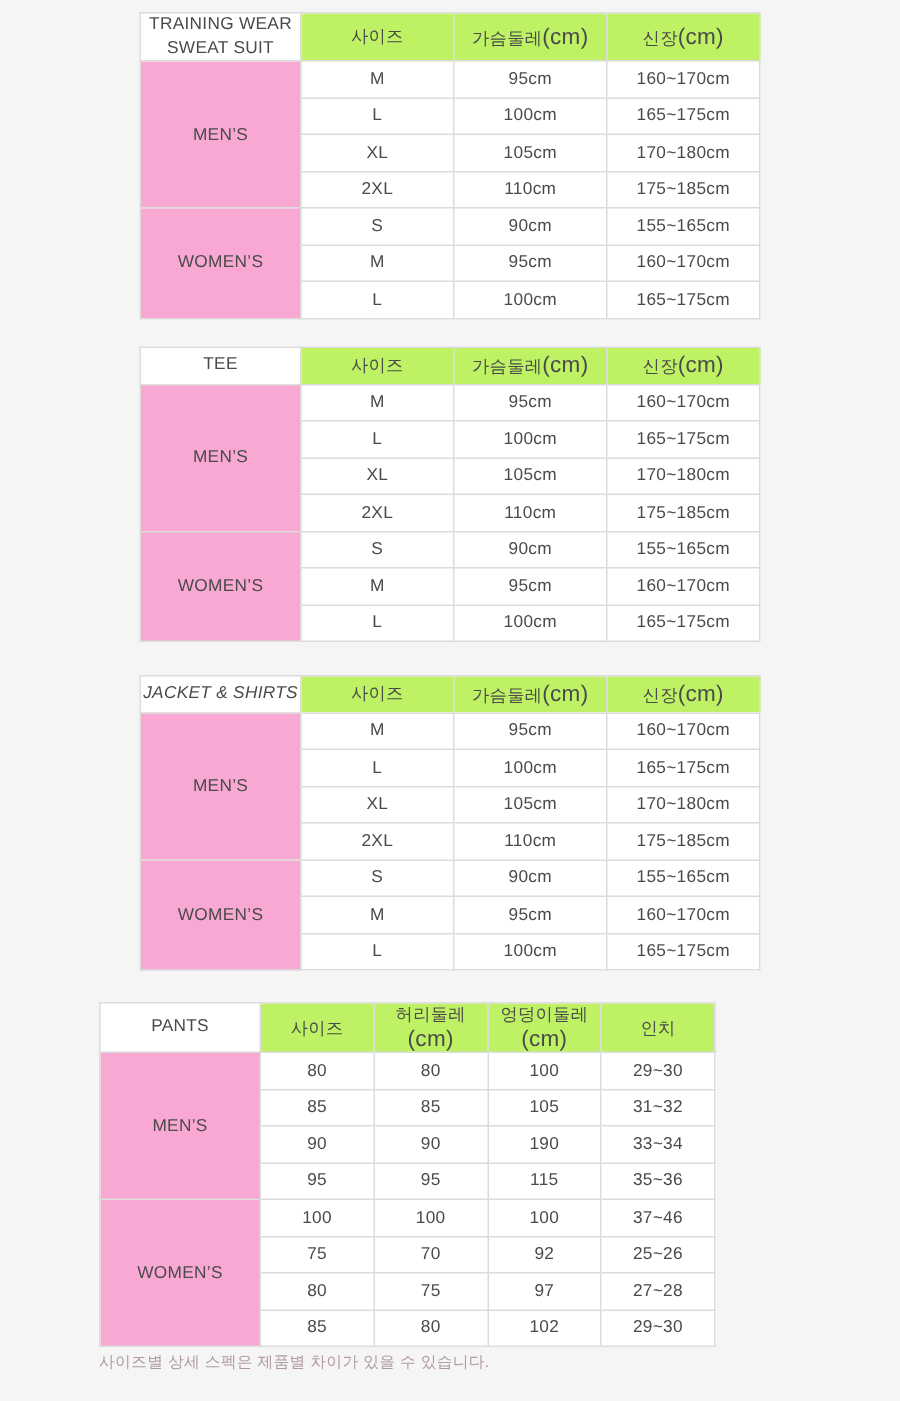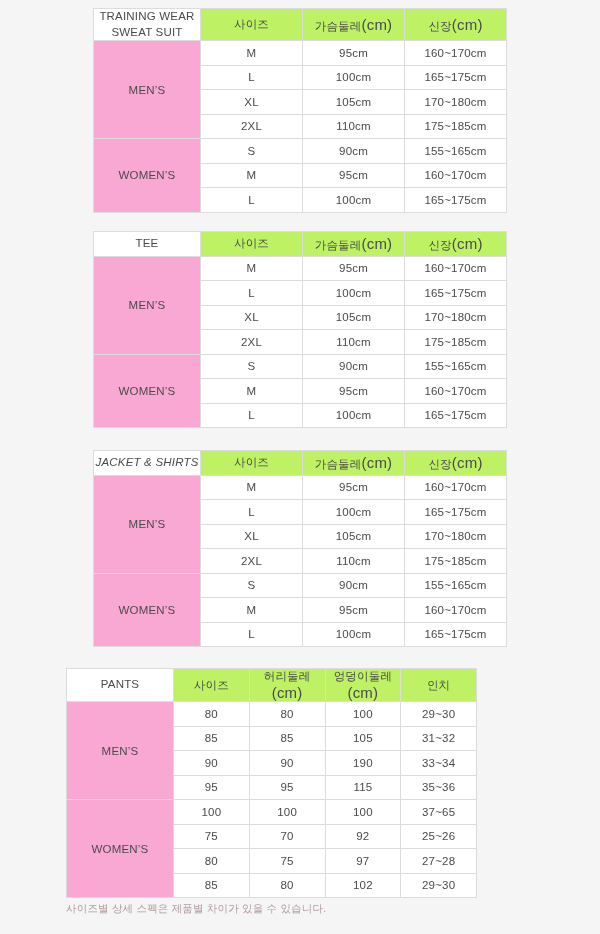--- a/index.html
+++ b/index.html
@@ -277,21 +277,21 @@
             <td class="cell">95</td>
             <td class="cell">95</td>
             <td class="cell">115</td>
             <td class="cell">35~36</td>
           </tr>
           <tr>
             <td class="group" rowspan="4">WOMEN’S</td>
             <td class="cell">100</td>
             <td class="cell">100</td>
             <td class="cell">100</td>
-            <td class="cell">37~65</td>
+            <td class="cell">37~46</td>
           </tr>
           <tr>
             <td class="cell">75</td>
             <td class="cell">70</td>
             <td class="cell">92</td>
             <td class="cell">25~26</td>
           </tr>
           <tr>
             <td class="cell">80</td>
             <td class="cell">75</td>

